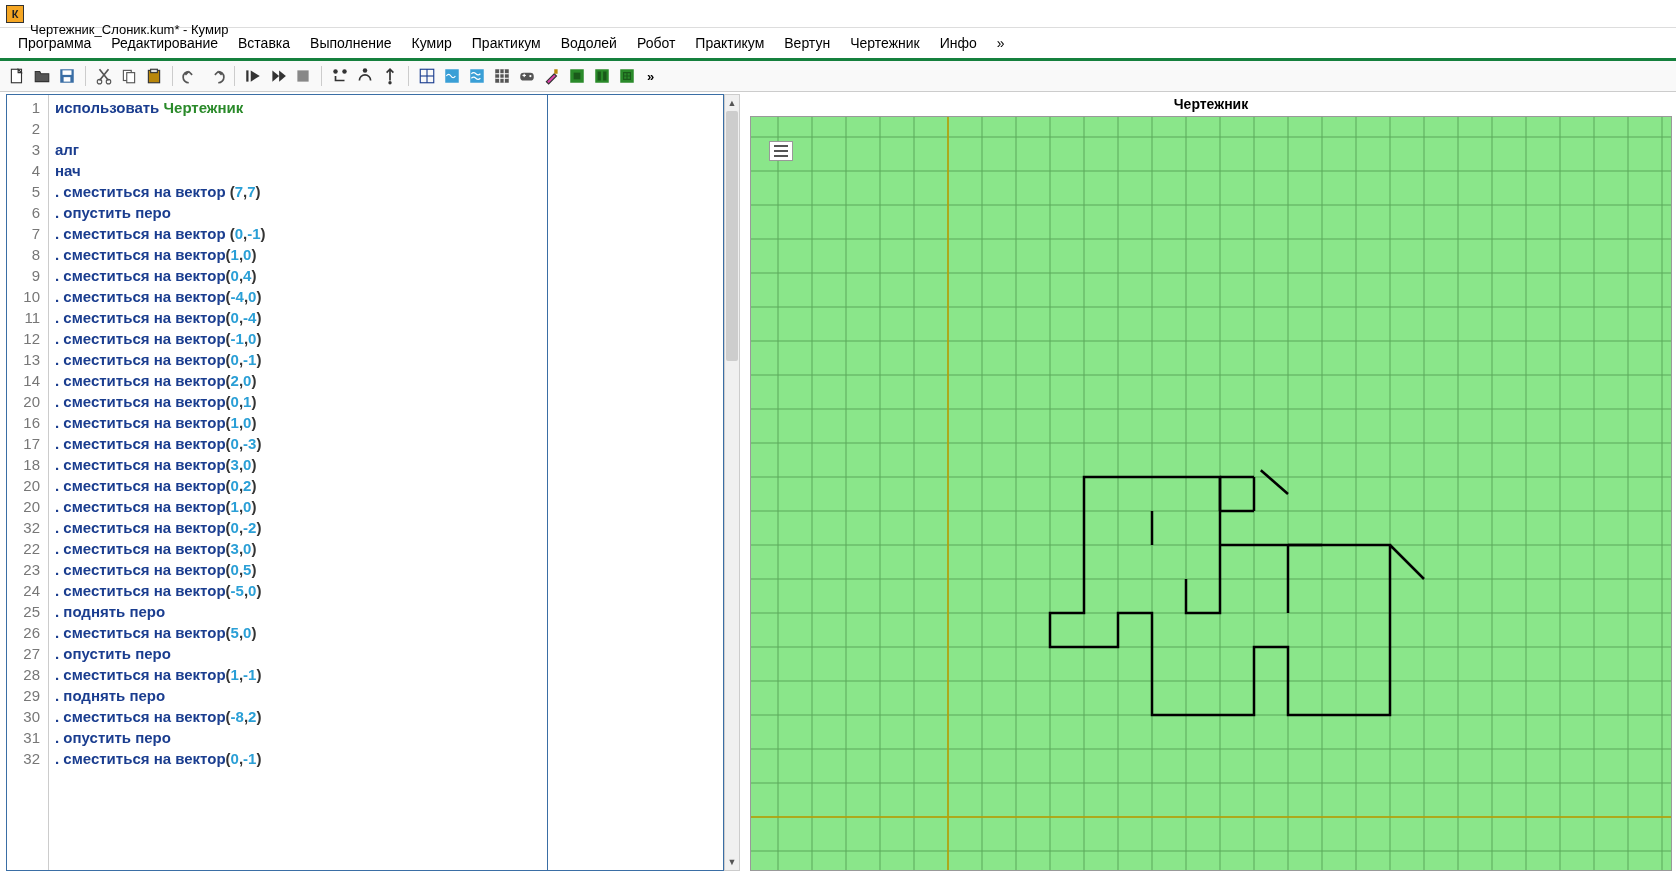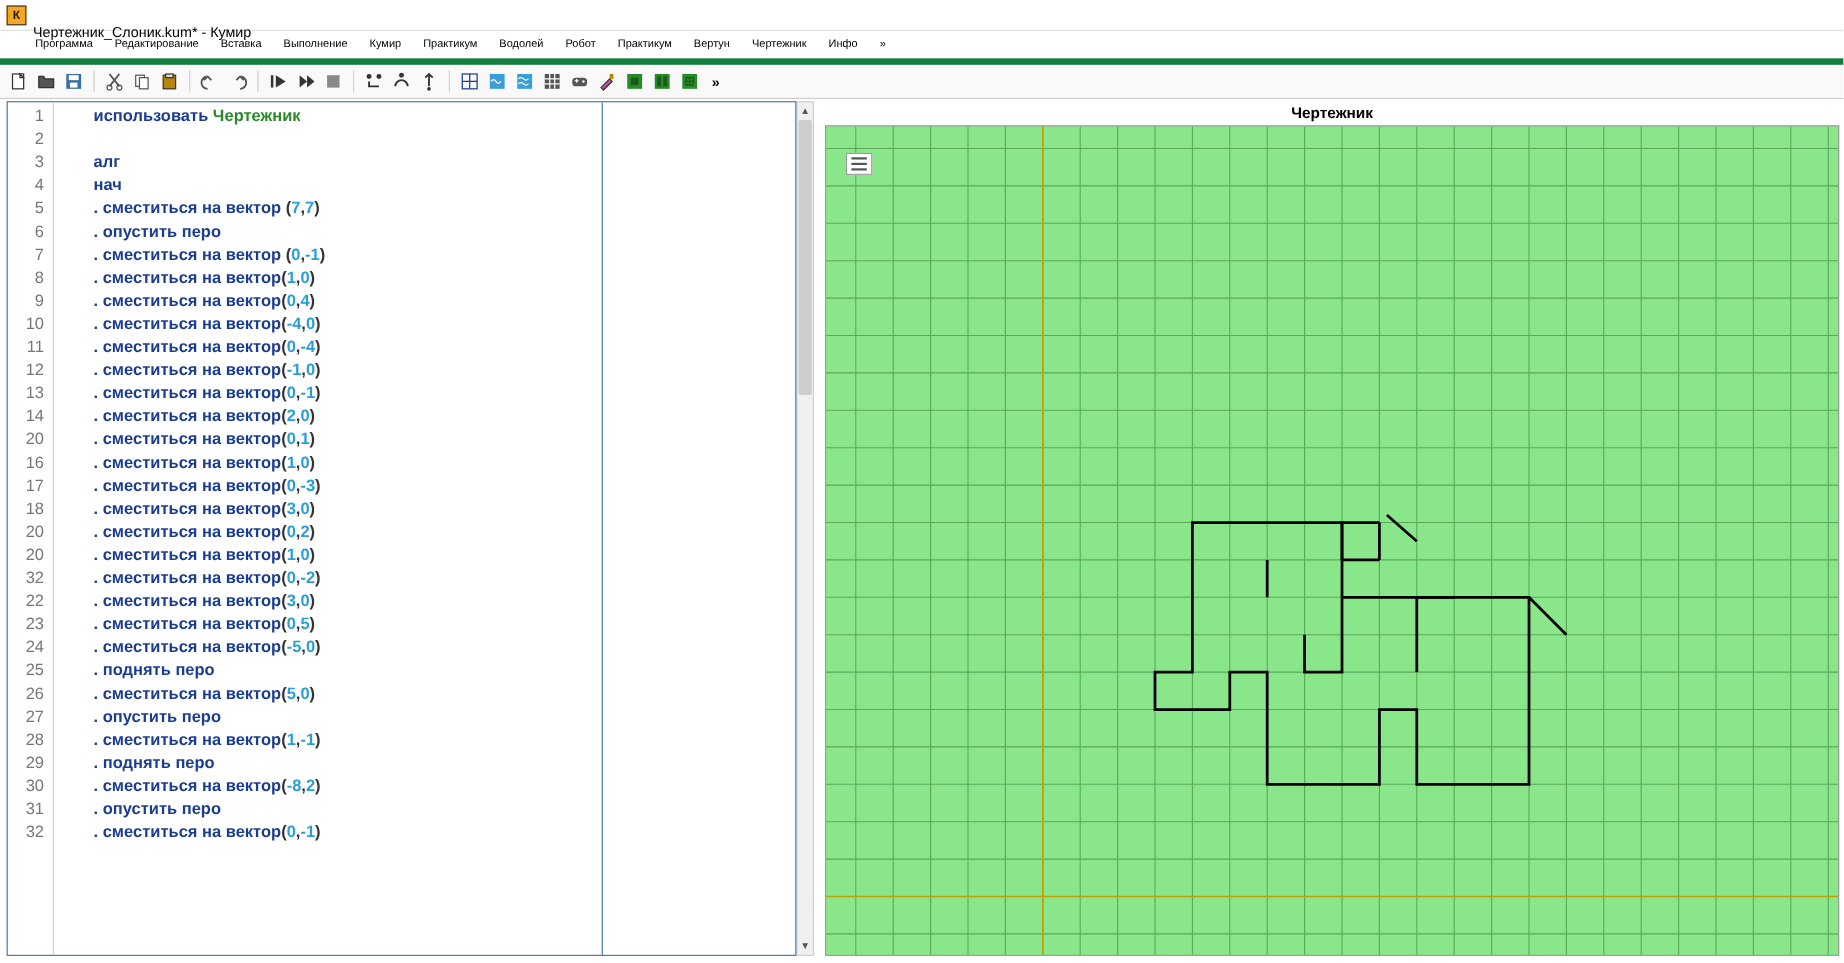--- a/index.html
+++ b/index.html
@@ -2,35 +2,35 @@
 <html><head>
 <meta charset="utf-8">
 <style>
   * { box-sizing: border-box; margin: 0; padding: 0; }
   body { font-family: Arial, sans-serif; font-size: 13px; background: #fff; color: #000; width: 1676px; height: 875px; overflow: hidden; }
   
   .titlebar { display: flex; align-items: center; height: 28px; padding: 0 6px; background: #fff; border-bottom: 1px solid #ddd; }
   .app-icon { width: 18px; height: 18px; background: #f5a623; border: 1px solid #333; display: inline-flex; align-items: center; justify-content: center; font-weight: bold; font-size: 11px; color: #222; margin-right: 6px; }
   .title-text { font-size: 13px; margin-top: 32px; }
   
-  .menubar { display: flex; gap: 0; padding: 4px 22px; border-bottom: 6px solid #15803d; font-size: 10px; }
+  .menubar { display: flex; gap: 0; padding: 4px 8px; border-bottom: 3px solid #15803d; font-size: 14px; }
   .menubar span { padding: 3px 10px; cursor: default; }
   
   .toolbar { display: flex; align-items: center; gap: 3px; padding: 4px 6px; border-bottom: 1px solid #ccc; background: #f9f9f9; }
   .tb-icon { width: 22px; height: 22px; display: inline-flex; align-items: center; justify-content: center; cursor: pointer; }
   .tb-sep { width: 1px; height: 20px; background: #ccc; margin: 0 4px; }
   .tb-icon svg { width: 18px; height: 18px; }
   .tb-overflow { font-weight: bold; padding: 0 6px; }
   
   .workspace { display: flex; height: calc(875px - 28px - 32px - 34px); }
   
   .editor-pane { display: flex; flex: 0 0 718px; border: 1px solid #3a6ea5; margin: 2px 0 2px 6px; position: relative; background: #fff; }
   .gutter { flex: 0 0 42px; text-align: right; padding: 2px 8px 2px 0; font-family: Verdana, sans-serif; font-size: 15px; color: #777; border-right: 1px solid #ccc; }
   .gutter div { height: 21px; line-height: 21px; }
-  .code { flex: 1; padding: 2px 6px; font-family: Verdana, sans-serif; font-size: 15px; font-weight: bold; white-space: pre; overflow: hidden; margin-left: 30px; }
+  .code { flex: 1; padding: 2px 6px; font-family: Verdana, sans-serif; font-size: 15px; font-weight: bold; white-space: pre; overflow: hidden; }
   .code div { height: 21px; line-height: 21px; }
   .kw { color: #1a3d8f; }
   .mod { color: #2a8a2a; }
   .num { color: #2a9fd6; }
   .dot { color: #1a3d8f; }
   .paren { color: #333; }
   .comma { color: #333; }
   .mid-divider { position: absolute; top: 0; bottom: 0; left: 540px; width: 1px; background: #3a6ea5; }
   
   .scrollbar-v { width: 16px; background: #f0f0f0; border-left: 1px solid #ccc; display: flex; flex-direction: column; margin: 2px 2px 2px 0; border-top: 1px solid #ccc; border-right: 1px solid #ccc; border-bottom: 1px solid #ccc;}

